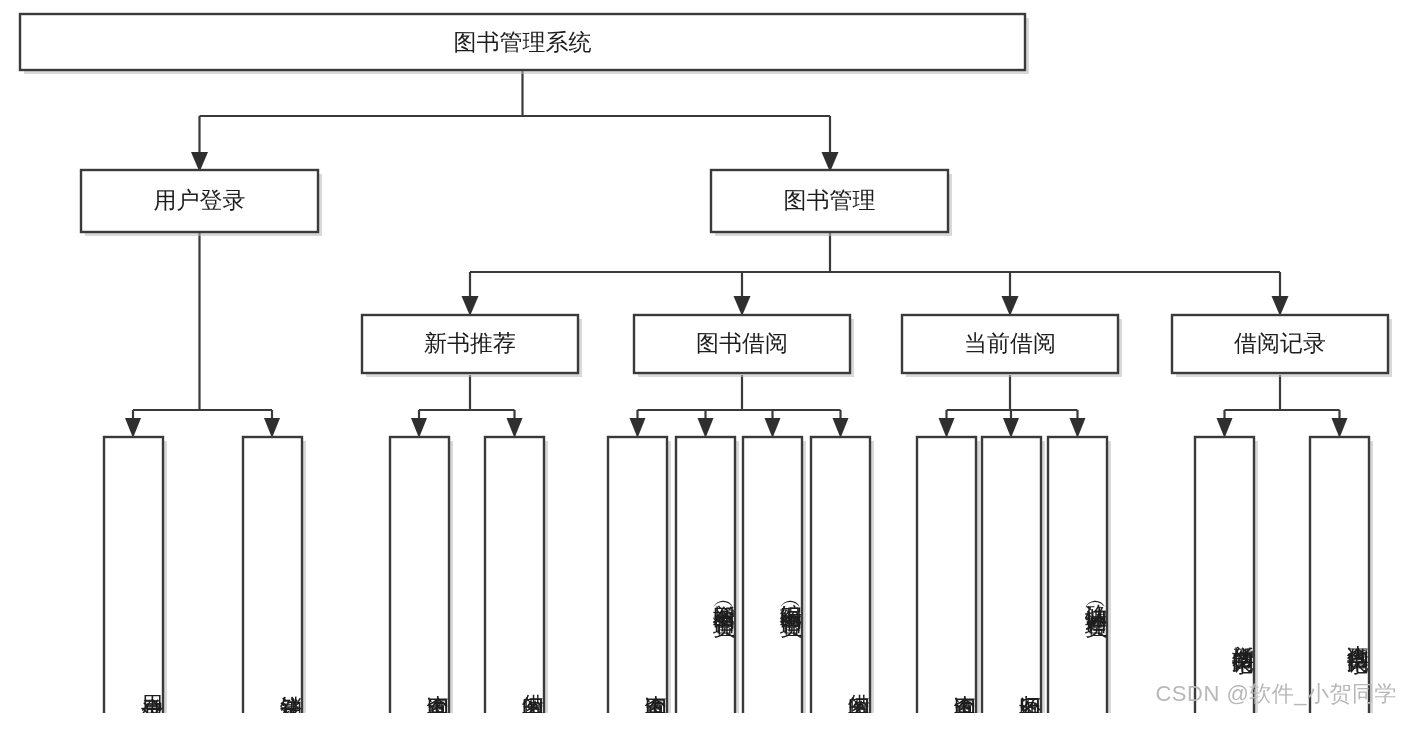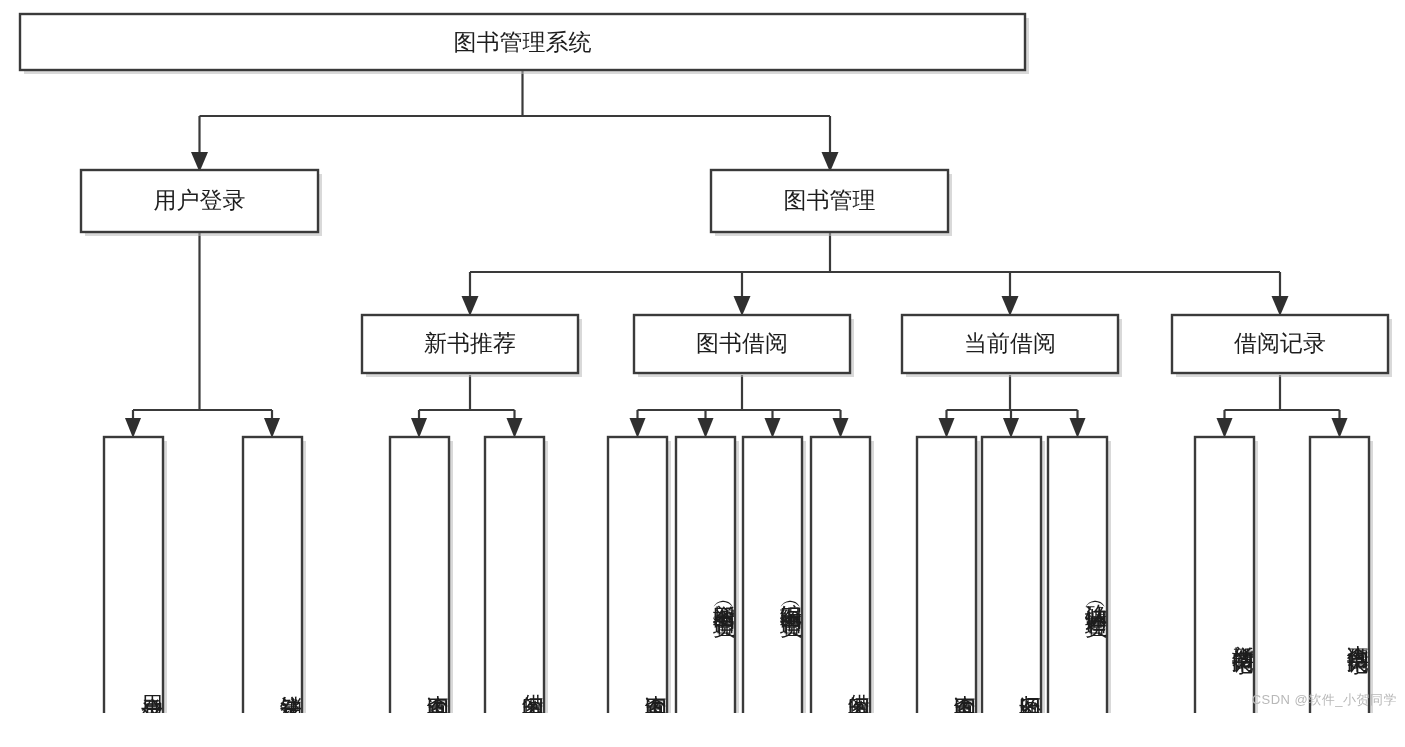--- a/index.html
+++ b/index.html
@@ -62,21 +62,21 @@
     letter-spacing: 2px;
     color: #1d1d1d;
     white-space: nowrap;
     pointer-events: none;
   }
   .watermark {
     position: absolute;
     right: 8px;
     bottom: 4px;
     font-family: "Liberation Sans", "DejaVu Sans", sans-serif;
-    font-size: 13px;
+    font-size: 22px;
     color: #b8b8b8;
     letter-spacing: 0.5px;
     user-select: none;
   }
 </style>
 </head>
 <body>
 
 <div id="diagram-root">
 

